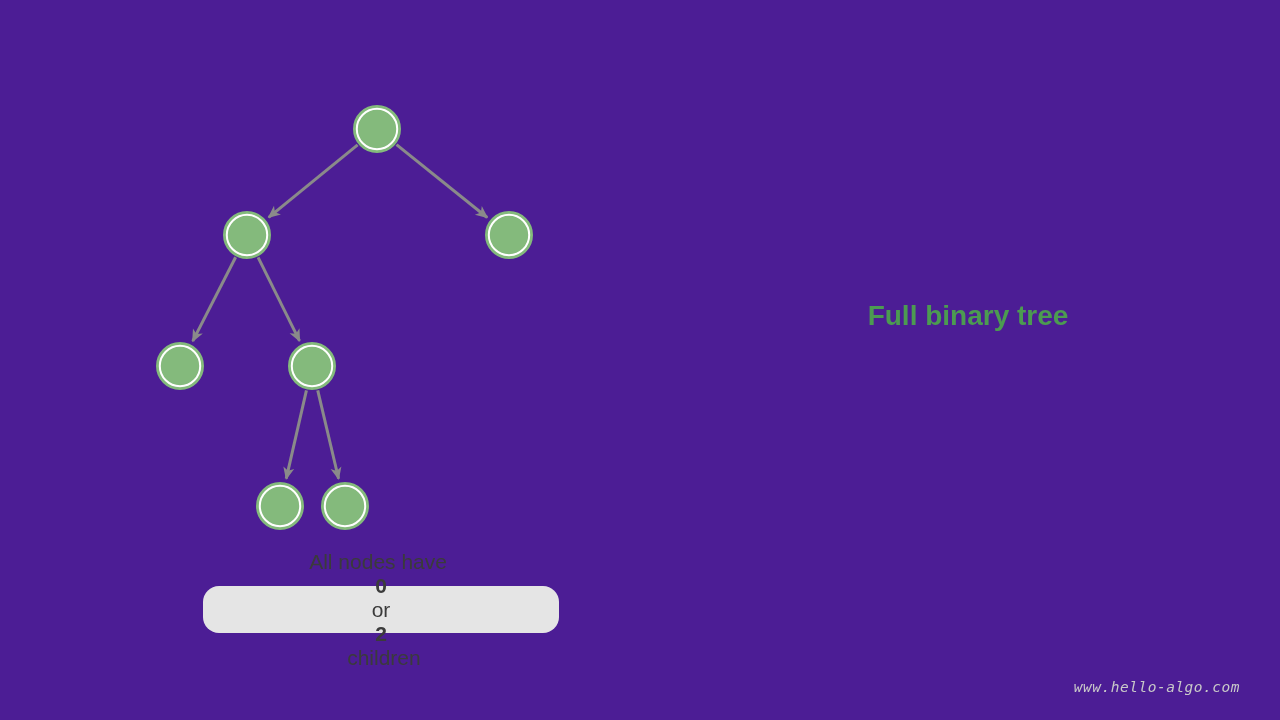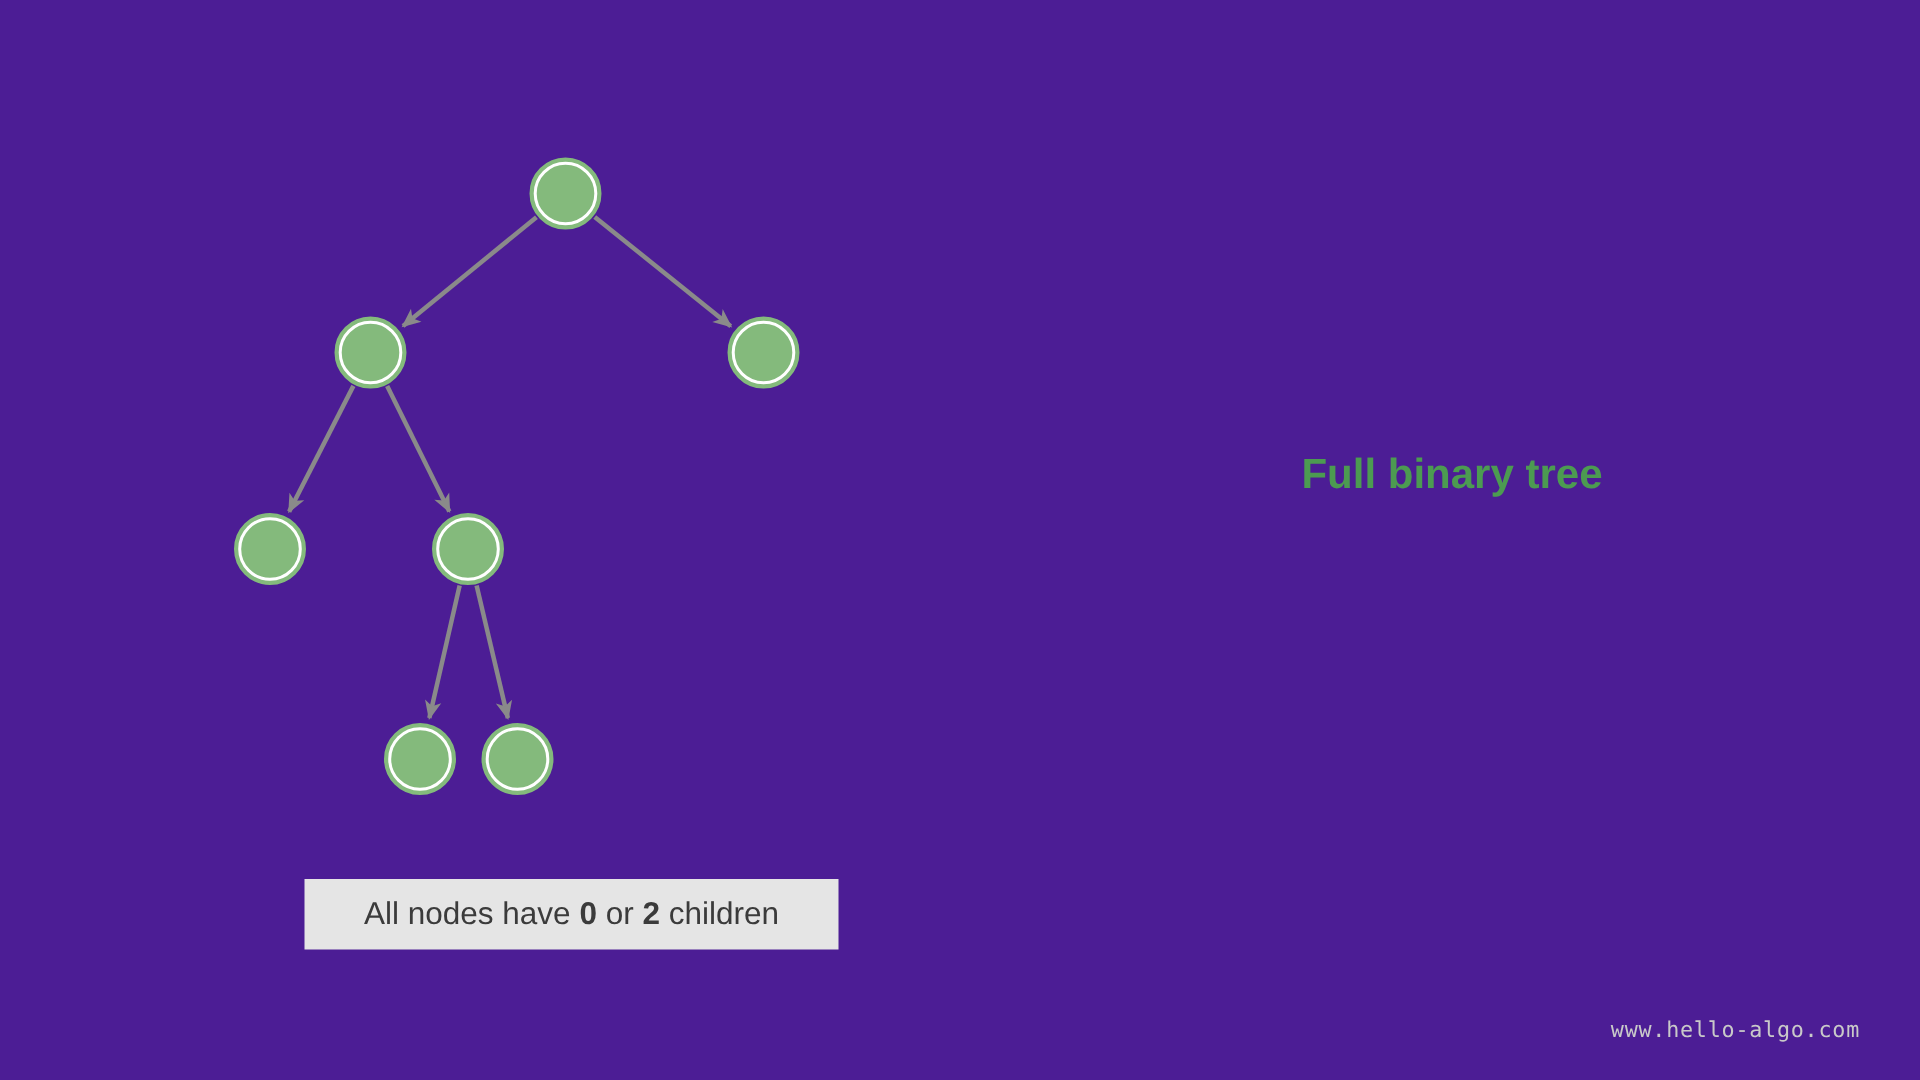--- a/index.html
+++ b/index.html
@@ -30,27 +30,28 @@
     font-weight: bold;
     letter-spacing: 0px;
   }
   .caption-pill {
     position: absolute;
     left: 203px;
     top: 586px;
     width: 356px;
     height: 47px;
     background: #e5e5e5;
-    border-radius: 0;
+    border-radius: 16px;
     display: flex;
     align-items: center;
     justify-content: center;
     font-size: 21px;
     color: #3b3b3b;
     white-space: pre;
+    flex-direction: column;
   }
   .caption-pill .seg-bold {
     font-weight: bold;
   }
   .watermark {
     position: absolute;
     right: 40px;
     bottom: 25px;
     font-family: "DejaVu Sans Mono", monospace;
     font-size: 14.5px;
@@ -102,15 +103,15 @@
       <g>
         <circle cx="345" cy="506" r="22.75" fill="#84ba7c" stroke="#84ba7c" stroke-width="2.5"></circle>
         <circle cx="345" cy="506" r="20.2" fill="none" stroke="#ffffff" stroke-width="2"></circle>
       </g>
     </svg>
 
   <div class="diagram-title" style="color: rgb(76, 155, 81);">Full binary tree</div>
 
   <div class="caption-pill" id="caption-pill" style="background: rgb(229, 229, 229); color: rgb(59, 59, 59);"><span class="seg">All nodes have </span><span class="seg-bold">0</span><span class="seg"> or </span><span class="seg-bold">2</span><span class="seg"> children</span></div>
 
-  <div class="watermark" style="color: rgb(201, 201, 201);">www.hello-algo.com</div>
+  <div class="watermark" style="color: rgb(201, 201, 201); font-style: italic;">www.hello-algo.com</div>
 
 </div>
 
 </body></html>

